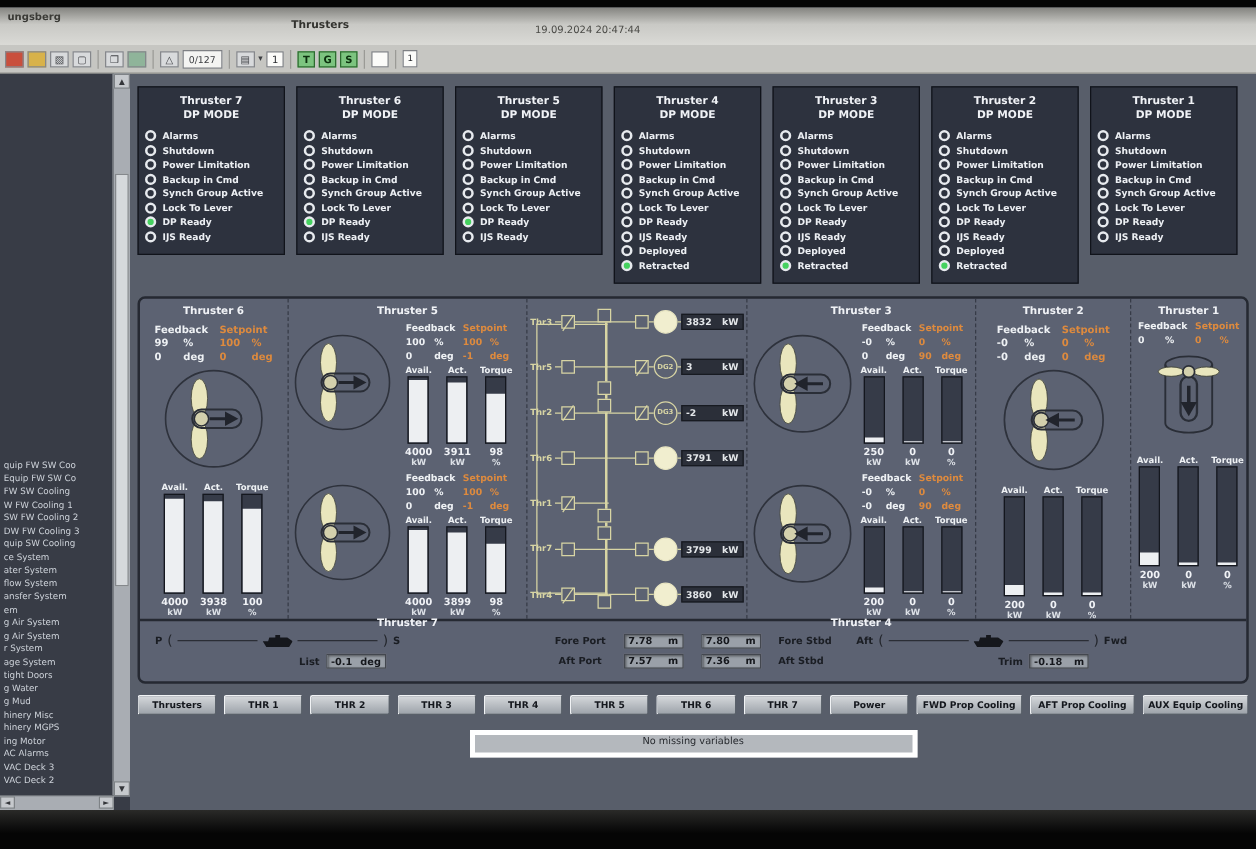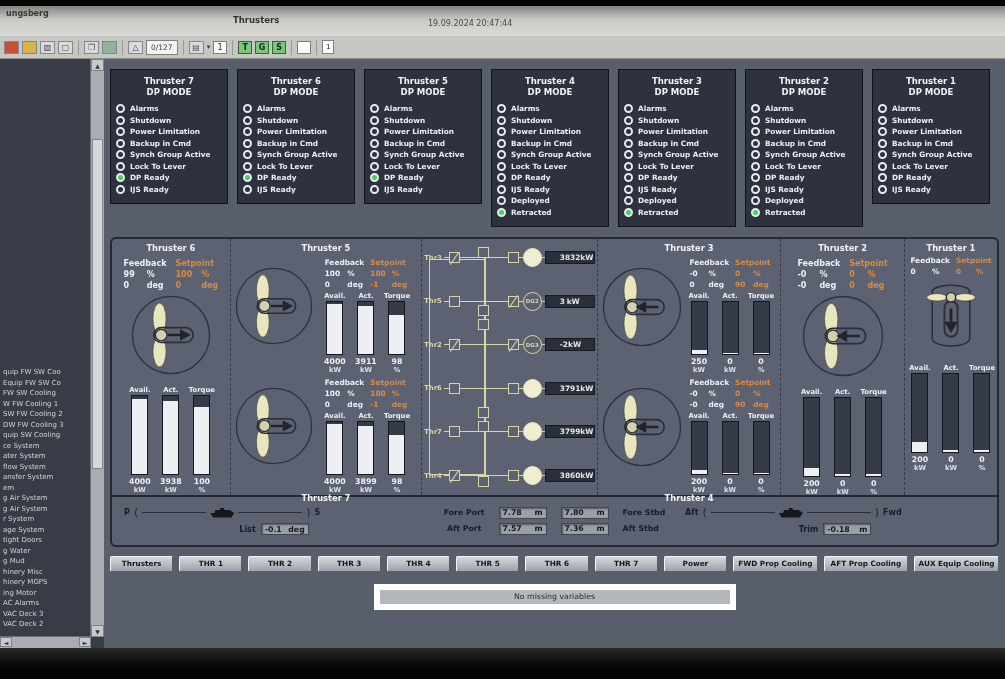--- a/index.html
+++ b/index.html
@@ -114,42 +114,42 @@
   .bus-row{display:flex;align-items:center;height:22px;}
   .feeder-label{width:20px;font-size:6.8px;font-weight:bold;color:#d8d5a4;flex:none;}
   .wire{height:1px;background:#d8d5a4;flex:none;}
   .w1{width:5px;} .wf{flex:1;} .w2{width:21px;} .w3{width:4px;} .w4{width:3px;}
   .gen-side{display:flex;align-items:center;flex:none;}
   .bus-row[data-gen="none"] .gen-side{visibility:hidden;}
   .breaker{width:11px;height:11px;border:1px solid #d8d5a4;box-sizing:border-box;position:relative;flex:none;background:#5c6272;}
   .breaker[data-open="true"]::after{content:"";position:absolute;left:-3px;right:-3px;top:50%;height:1px;background:#d8d5a4;transform:rotate(-55deg);}
   .gen-circle{width:19px;height:19px;border-radius:50%;border:1px solid #d8d5a4;box-sizing:border-box;display:flex;align-items:center;justify-content:center;font-size:5.5px;font-weight:bold;color:#d8d5a4;flex:none;}
   .gen-circle[data-run="run"]{background:#f1eecf;border-color:#e9e6c2;}
-  .kw-box{width:50px;height:13px;background:#2b2f39;border:1px solid #171a21;box-sizing:border-box;display:flex;justify-content:space-between;align-items:center;padding:0 14px;font-size:7.4px;font-weight:bold;color:#e4e7ea;flex:none;}
+  .kw-box{width:50px;height:13px;background:#2b2f39;border:1px solid #171a21;box-sizing:border-box;display:flex;justify-content:space-between;align-items:center;padding:0 3px;font-size:7.4px;font-weight:bold;color:#e4e7ea;flex:none;}
   .tie{position:absolute;left:54px;display:flex;flex-direction:column;gap:3px;}
   .t-top{top:0px;} .t-mid1{top:58px;} .t-mid2{top:160px;} .t-bot{bottom:0px;}
 
   
   .mimic-foot{border-top:2px solid #252932;height:50px;display:flex;align-items:center;padding:0 12px;box-sizing:border-box;}
   .zone{display:flex;flex-direction:column;justify-content:center;}
   .zone-heel{width:300px;} .zone-drafts{flex:1;} .zone-trim{width:300px;}
   .gauge-row{display:flex;align-items:center;gap:4px;font-size:8px;font-weight:bold;color:#1a1d23;}
   .paren{font-size:11px;font-weight:normal;color:#23262c;}
   .gline{width:64px;height:1px;background:#2a2d35;}
   .ship{width:24px;height:10px;background:#15171c;clip-path:polygon(0% 55%,18% 55%,22% 25%,42% 25%,42% 0%,58% 0%,58% 25%,82% 25%,100% 55%,88% 100%,12% 100%);}
   .val-row{display:flex;align-items:center;gap:5px;justify-content:center;margin-top:4px;font-size:8px;font-weight:bold;color:#1a1d23;}
   .vbox{min-width:48px;height:12px;background:#9aa0a8;border:1px solid #43474f;box-shadow:inset 1px 1px 2px rgba(0,0,0,.45);display:flex;justify-content:space-between;align-items:center;padding:0 3px;font-size:7.8px;font-weight:bold;color:#15171c;box-sizing:border-box;}
   .draft-grid{display:grid;grid-template-columns:auto auto auto auto;column-gap:14px;row-gap:4px;align-items:center;width:max-content;margin:0 auto;font-size:7.8px;font-weight:bold;color:#1a1d23;}
   .dg-label-r{text-align:center;}
 
   
   .btn-row{display:flex;gap:6px;margin-top:9px;}
   .btn{flex:1;height:16px;background:linear-gradient(#d5d8db,#9da3aa);border:1px solid;border-color:#f1f3f5 #596069 #596069 #f1f3f5;border-radius:2px;font-family:"DejaVu Sans","Liberation Sans",sans-serif;font-size:7.3px;font-weight:bold;color:#14171d;display:flex;align-items:center;justify-content:center;padding:0;cursor:pointer;white-space:nowrap;}
   .btn:nth-of-type(10),.btn:nth-of-type(11),.btn:nth-of-type(12){flex:1.35;}
-  .statusbar{margin:12px auto 0 auto;width:350px;height:14px;background:#b4b8bd;border:6px solid #ffffff;color:#26292e;font-size:7.8px;display:flex;align-items:center;justify-content:center;}
+  .statusbar{margin:12px auto 0 auto;width:350px;height:14px;background:#b4b8bd;border:4px solid #ffffff;color:#26292e;font-size:7.8px;display:flex;align-items:flex-start;justify-content:center;}
   .bezel{position:absolute;left:0;bottom:0;width:1005px;height:31px;background:linear-gradient(#2a2a28,#050505 60%);}
 </style>
 </head>
 <body>
 
 <div class="stage">
 <div class="monitor">
 
   <div class="titlebar">
     <span class="brand">ungsberg</span>
@@ -871,20 +871,37 @@
                       <span class="wire w3"></span>
                       <span class="gen-circle" data-run="run"></span>
                       <span class="wire w4"></span>
                       <span class="kw-box">
                         <span>3791</span>
                         <span>kW</span>
                       </span>
                     </span>
                   </div>
 
+                  <div class="bus-row" data-gen="none">
+                    <span class="feeder-label">Thr1</span>
+                    <span class="wire w1"></span>
+                    <span class="breaker" data-open="true"></span>
+                    <span class="wire wf"></span>
+                    <span class="gen-side">
+                      <span class="wire w2"></span>
+                      <span class="breaker"></span>
+                      <span class="wire w3"></span>
+                      <span class="gen-circle" data-run="none"></span>
+                      <span class="wire w4"></span>
+                      <span class="kw-box">
+                        <span></span>
+                        <span></span>
+                      </span>
+                    </span>
+                  </div>
 
                   <div class="bus-row" data-gen="run">
                     <span class="feeder-label">Thr7</span>
                     <span class="wire w1"></span>
                     <span class="breaker" data-open="false"></span>
                     <span class="wire wf"></span>
                     <span class="gen-side">
                       <span class="wire w2"></span>
                       <span class="breaker"></span>
                       <span class="wire w3"></span>

